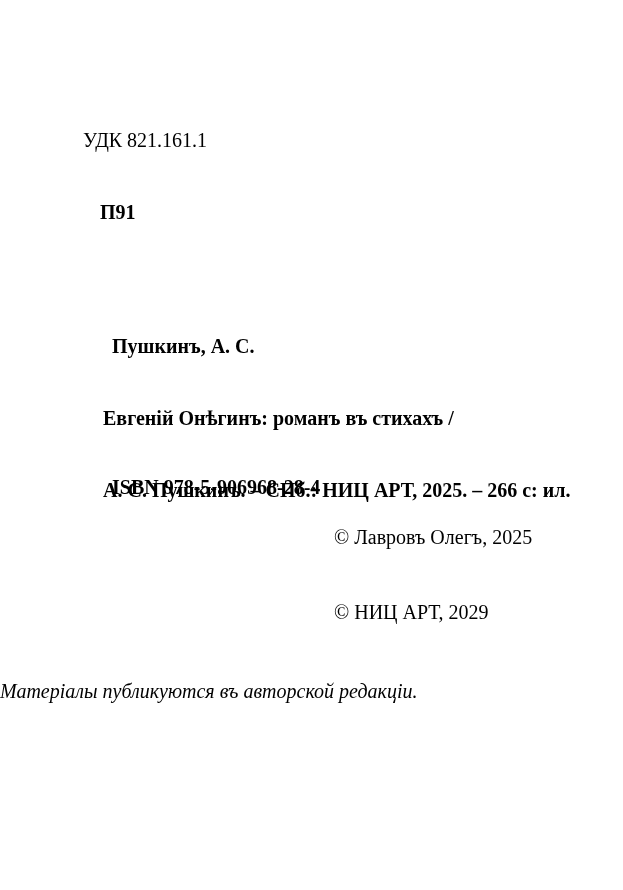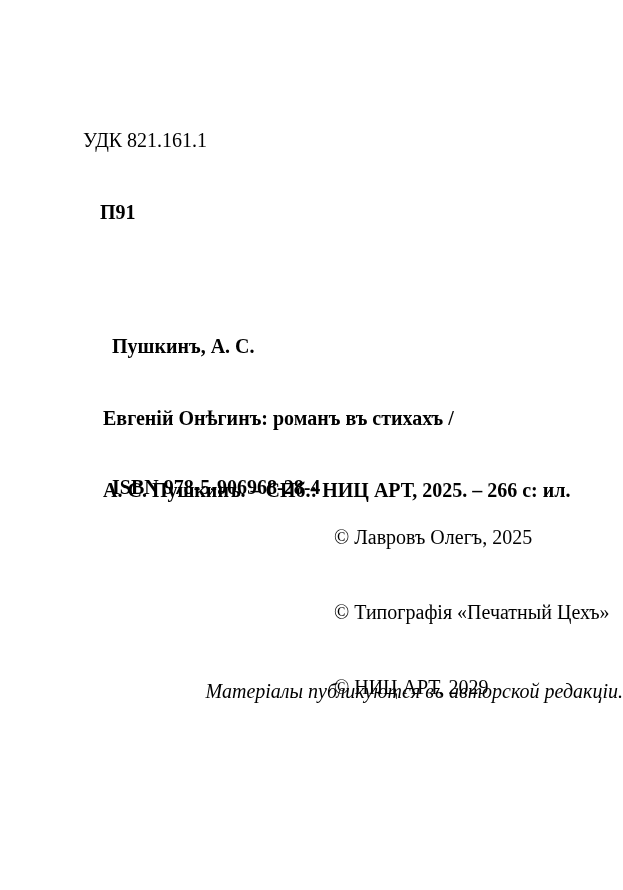--- a/index.html
+++ b/index.html
@@ -49,21 +49,21 @@
   .copyright-block {
     left: 286px;
     top: 475px;
     line-height: 25px;
     margin-left: 48px;
   }
   .note-block {
     left: 0;
     top: 679px;
     width: 623px;
-    text-align: right;
+    text-align: left;
     font-style: italic;
     white-space: normal;
   }
 </style>
 </head>
 <body>
 
 <div class="page">
 
   <div class="block catalog-block">
@@ -74,19 +74,18 @@
   <div class="block biblio-block">
     <div class="bold">Пушкинъ, А. С.</div>
     <div class="biblio-indent">Евгеній Онѣгинъ: романъ въ стихахъ /</div>
     <div class="biblio-indent">А. С. Пушкинъ. – СПб.: НИЦ АРТ, 2025. – 266 с: ил.</div>
   </div>
 
   <div class="block isbn-block bold">ISBN 978-5-906968-28-4</div>
 
   <div class="block copyright-block">
     <div>© Лавровъ Олегъ, 2025</div>
-    <div>© Типографія «Печатный Цехъ»</div>
     <div>© НИЦ АРТ, 2029</div>
   </div>
 
   <div class="block note-block">Матеріалы публикуются въ авторской редакціи.</div>
 
 </div>
 
 </body></html>

